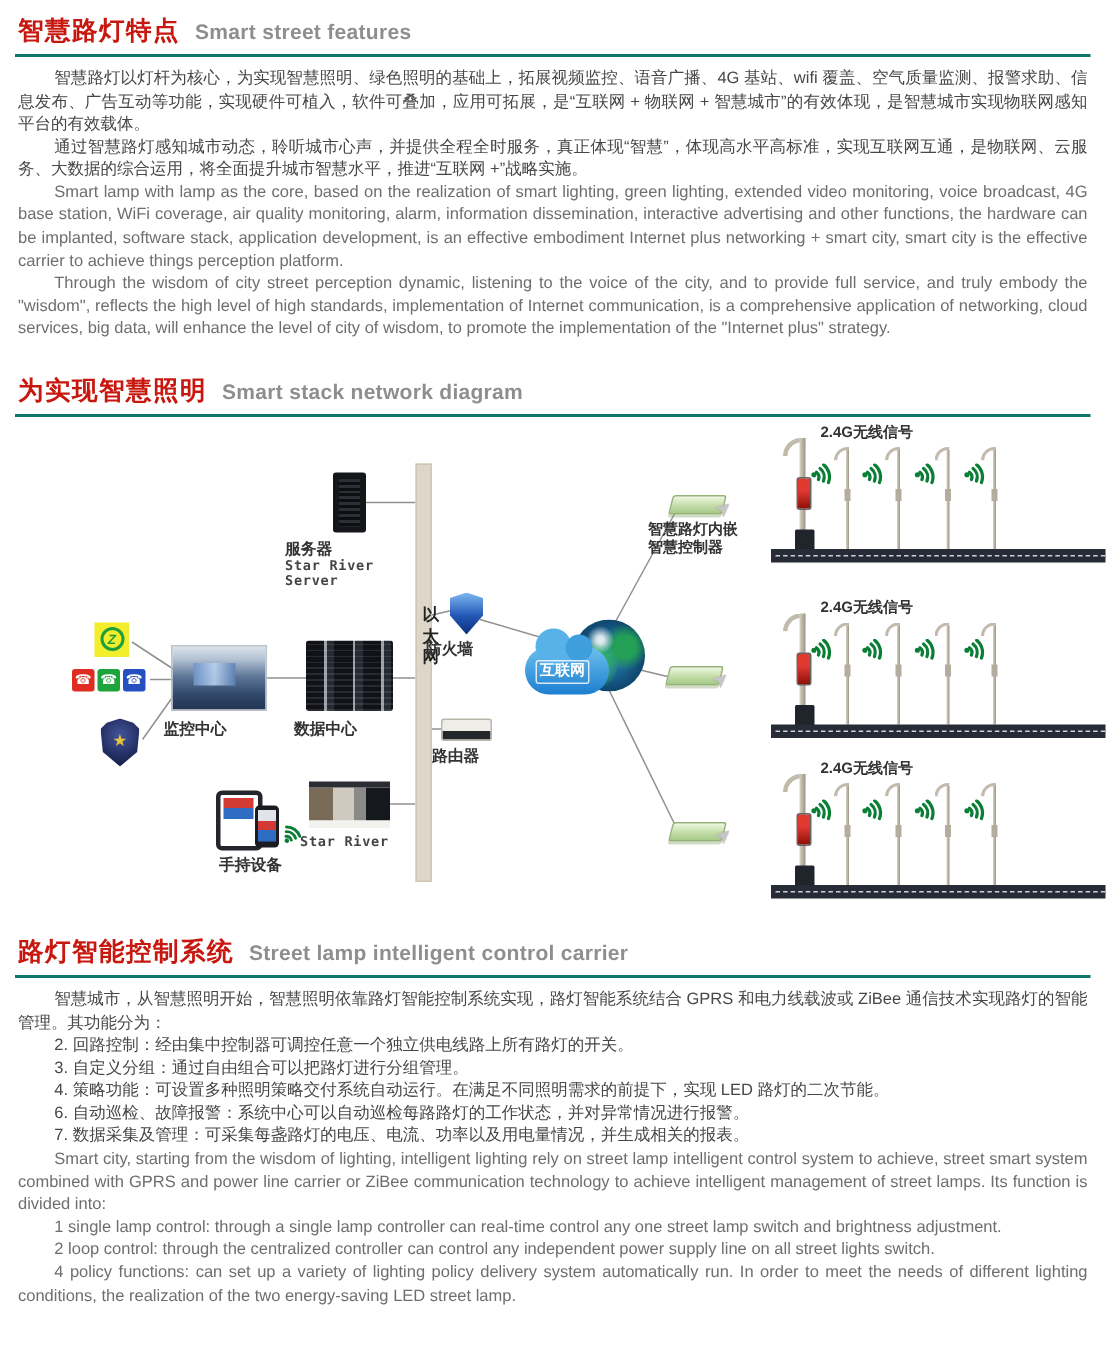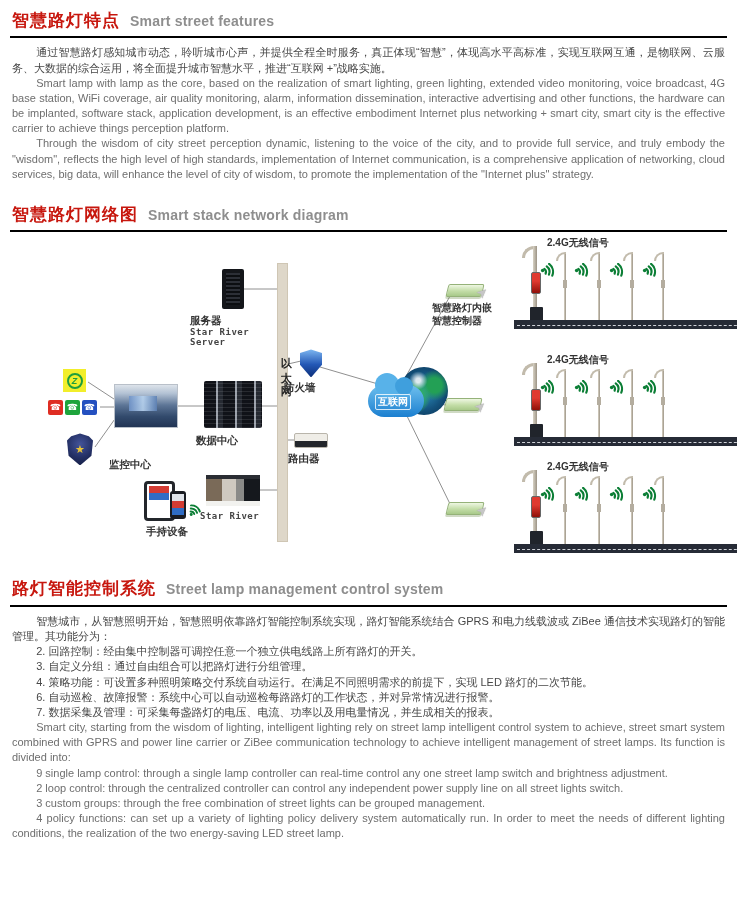--- a/index.html
+++ b/index.html
@@ -16,21 +16,21 @@
     width:737px;
     background:#ffffff;
     font-family:"Liberation Sans","DejaVu Sans",sans-serif;
     font-size:11px;
     line-height:1.38;
     color:var(--ink-cn);
   }
   .sec-head{
     margin:0 10px;
     padding:9px 2px 4px 2px;
-    border-bottom:2px solid #000000;
+    border-bottom:2px solid #0f766e;
     white-space:nowrap;
   }
   .h-cn{font-size:17px;font-weight:bold;color:var(--red);letter-spacing:1px;}
   .h-en{font-size:14px;font-weight:bold;color:var(--head-gray);margin-left:10px;letter-spacing:.2px;}
   .textblock{padding:7px 12px 2px 12px;}
   .para{margin:0;text-indent:2.2em;text-align:justify;}
   .para-cn{color:var(--ink-cn);}
   .para-en{color:var(--ink-en);}
 
   
@@ -87,21 +87,21 @@
   .tablet::after{content:'';position:absolute;left:2px;top:2px;width:20px;height:14px;
     background:linear-gradient(180deg,#d23b33 0 50%,#2f6cc4 50% 100%);}
   .handphone{position:absolute;left:26px;top:14px;width:16px;height:28px;background:#1a1c22;border-radius:3px;}
   .handphone::after{content:'';position:absolute;left:2px;top:3px;right:2px;bottom:4px;
     background:linear-gradient(180deg,#e0e4ea 0 35%,#d23b33 35% 65%,#2f6cc4 65% 100%);}
   .hh-wifi{position:absolute;left:42px;top:0;transform:rotate(-55deg);}
   
   .starriver{left:206px;top:241px;width:54px;height:31px;z-index:2;border-top:4px solid #2a2d33;border-bottom:5px solid #f2f2ef;
     background:linear-gradient(90deg,#7a6a58 0 30%,#cfc9c0 30% 55%,#8a8a88 55% 70%,#15181d 70% 100%);}
   
-  .cloud-wrap{left:368px;top:133px;width:80px;height:64px;z-index:2;}
+  .cloud-wrap{left:350px;top:133px;width:80px;height:64px;z-index:2;}
   .globe{position:absolute;right:0;top:0;width:48px;height:48px;border-radius:50%;z-index:1;
     background:
       radial-gradient(circle at 38% 28%, rgba(255,255,255,.85) 0 5%, rgba(255,255,255,0) 20%),
       radial-gradient(circle at 28% 62%, #2fae62 0 20%, rgba(0,0,0,0) 38%),
       radial-gradient(circle at 72% 38%, #23a055 0 16%, rgba(0,0,0,0) 34%),
       radial-gradient(circle at 50% 50%, #2f8fc0 0%, #14537e 55%, #072c4a 100%);}
   .cloud-body{position:absolute;left:0;top:18px;width:56px;height:32px;border-radius:16px;z-index:2;
     background:linear-gradient(180deg,#6fc0ee,#1b7fd0);}
   .cloud-body::before{content:'';position:absolute;left:7px;top:-12px;width:24px;height:24px;border-radius:50%;background:#58b2e9;}
   .cloud-body::after{content:'';position:absolute;left:27px;top:-8px;width:18px;height:18px;border-radius:50%;background:#3f9fdd;}
@@ -142,30 +142,31 @@
   .ctrl-label{left:432px;top:68px;width:78px;font-size:10px;line-height:1.25;}
 </style>
 </head>
 <body>
 
 <div class="sec-head">
   <span class="h-cn">智慧路灯特点</span><span class="h-en">Smart street features</span>
 </div>
 <div class="textblock">
   <div>
+      <p class="para para-cn">智慧路灯以灯杆为核心，为实现智慧照明、绿色照明的基础上，拓展视频监控、语音广播、4G 基站、wifi 覆盖、空气质量监测、报警求助、信息发布、广告互动等功能，实现硬件可植入，软件可叠加，应用可拓展，是“互联网 + 物联网 + 智慧城市”的有效体现，是智慧城市实现物联网感知平台的有效载体。</p>
       <p class="para para-cn">通过智慧路灯感知城市动态，聆听城市心声，并提供全程全时服务，真正体现“智慧”，体现高水平高标准，实现互联网互通，是物联网、云服务、大数据的综合运用，将全面提升城市智慧水平，推进“互联网 +”战略实施。</p>
     </div>
   <div>
       <p class="para para-en">Smart lamp with lamp as the core, based on the realization of smart lighting, green lighting, extended video monitoring, voice broadcast, 4G base station, WiFi coverage, air quality monitoring, alarm, information dissemination, interactive advertising and other functions, the hardware can be implanted, software stack, application development, is an effective embodiment Internet plus networking + smart city, smart city is the effective carrier to achieve things perception platform.</p>
       <p class="para para-en">Through the wisdom of city street perception dynamic, listening to the voice of the city, and to provide full service, and truly embody the "wisdom", reflects the high level of high standards, implementation of Internet communication, is a comprehensive application of networking, cloud services, big data, will enhance the level of city of wisdom, to promote the implementation of the "Internet plus" strategy.</p>
     </div>
 </div>
 
 <div class="sec-head" style="margin-top:10px;">
-  <span class="h-cn">智慧路灯网络图</span><span class="h-en">Smart stack network diagram</span>
+  <span class="h-cn">为实现智慧照明</span><span class="h-en">Smart stack network diagram</span>
 </div>
 
 <div class="diagram">
   <svg class="lines" width="737" height="330" viewBox="0 0 737 330">
     <line x1="88" y1="148" x2="117" y2="167"></line>
     <line x1="100" y1="173" x2="117" y2="173"></line>
     <line x1="95" y1="213" x2="117" y2="182"></line>
     <line x1="178" y1="172" x2="204" y2="172"></line>
     <line x1="262" y1="172" x2="277" y2="172"></line>
     <line x1="244" y1="55" x2="277" y2="55"></line>
@@ -180,21 +181,21 @@
 
   <div class="abs z-logo">
       <span class="z-ring">Z</span>
     </div>
   <div class="abs phone red">☎</div>
   <div class="abs phone green">☎</div>
   <div class="abs phone blue">☎</div>
   <div class="abs badge">★</div>
 
   <div class="abs monitor-img"></div>
-  <div class="dlabel" style="left:109px;top:199px;width:74px;margin-top:24px;">监控中心</div>
+  <div class="dlabel" style="left:109px;top:199px;width:74px;">监控中心</div>
 
   <div class="abs datacenter"></div>
   <div class="dlabel" style="left:196px;top:199px;width:74px;">数据中心</div>
 
   <div class="abs bus">
     <div class="bus-label">以太网</div>
   </div>
 
   <div class="abs server"></div>
   <div class="dlabel" style="left:190px;top:79px;width:84px;">服务器</div>
@@ -415,31 +416,30 @@
             <path d="M13.1 1.2 A11.4 11.4 0 0 1 13.1 14.8"></path>
           </g>
           <circle cx="4" cy="8" r="1.9"></circle>
         </svg>
     <div class="road"></div>
   </div>
 </div>
 </div>
 
 <div class="sec-head" style="margin-top:4px;">
-  <span class="h-cn">路灯智能控制系统</span><span class="h-en">Street lamp management control system</span>
+  <span class="h-cn">路灯智能控制系统</span><span class="h-en">Street lamp intelligent control carrier</span>
 </div>
 <div class="textblock">
   <p class="para para-cn">智慧城市，从智慧照明开始，智慧照明依靠路灯智能控制系统实现，路灯智能系统结合 GPRS 和电力线载波或 ZiBee 通信技术实现路灯的智能管理。其功能分为：</p>
   <div>
       <p class="para para-cn">2. 回路控制：经由集中控制器可调控任意一个独立供电线路上所有路灯的开关。</p>
       <p class="para para-cn">3. 自定义分组：通过自由组合可以把路灯进行分组管理。</p>
       <p class="para para-cn">4. 策略功能：可设置多种照明策略交付系统自动运行。在满足不同照明需求的前提下，实现 LED 路灯的二次节能。</p>
       <p class="para para-cn">6. 自动巡检、故障报警：系统中心可以自动巡检每路路灯的工作状态，并对异常情况进行报警。</p>
       <p class="para para-cn">7. 数据采集及管理：可采集每盏路灯的电压、电流、功率以及用电量情况，并生成相关的报表。</p>
     </div>
   <p class="para para-en">Smart city, starting from the wisdom of lighting, intelligent lighting rely on street lamp intelligent control system to achieve, street smart system combined with GPRS and power line carrier or ZiBee communication technology to achieve intelligent management of street lamps. Its function is divided into:</p>
   <div>
-      <p class="para para-en">9 single lamp control: through a single lamp controller can real-time control any one street lamp switch and brightness adjustment.</p>
+      <p class="para para-en">1 single lamp control: through a single lamp controller can real-time control any one street lamp switch and brightness adjustment.</p>
       <p class="para para-en">2 loop control: through the centralized controller can control any independent power supply line on all street lights switch.</p>
-      <p class="para para-en">3 custom groups: through the free combination of street lights can be grouped management.</p>
       <p class="para para-en">4 policy functions: can set up a variety of lighting policy delivery system automatically run. In order to meet the needs of different lighting conditions, the realization of the two energy-saving LED street lamp.</p>
     </div>
 </div>
 
 </body></html>

